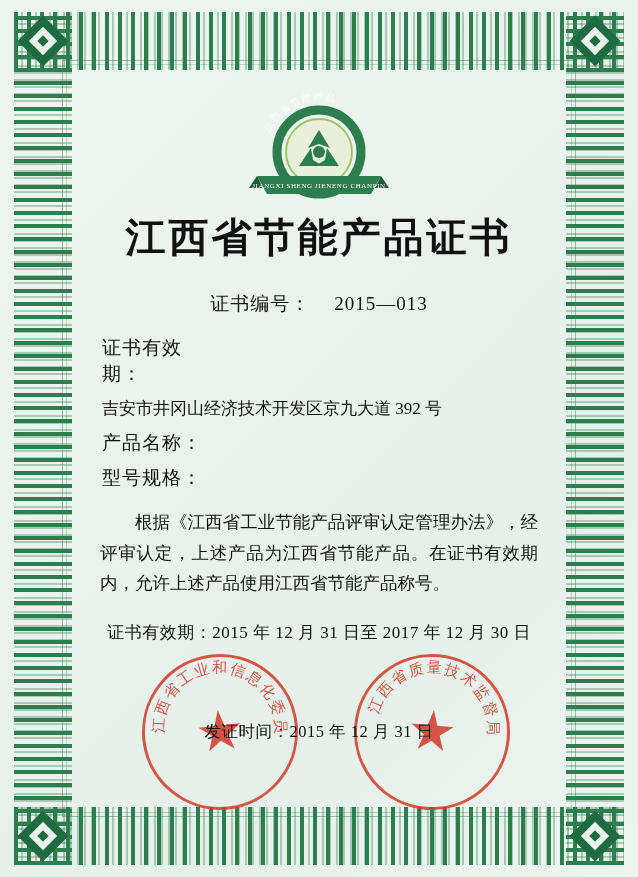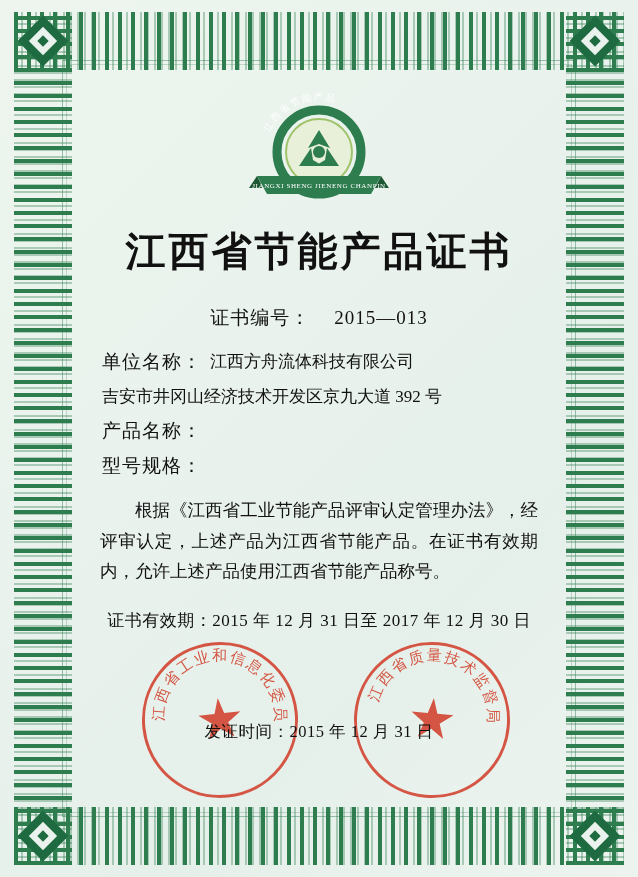--- a/index.html
+++ b/index.html
@@ -118,21 +118,20 @@
     margin: 14px auto 0 auto;
   }
 
   .title {
     text-align: center;
     font-family: "Liberation Serif", serif;
     font-weight: bold;
     font-size: 40px;
     letter-spacing: 3px;
     color: #111;
-    margin-top: 14px;
   }
 
   .cert-no-row {
     margin-top: 26px;
     text-align: center;
     font-size: 19px;
     color: #111;
   }
   .cert-no-row .lbl { letter-spacing: 1px; }
   .cert-no-row .val {
@@ -287,22 +286,21 @@
 
     <div class="title">江西省节能产品证书</div>
 
     <div class="cert-no-row">
       <span class="lbl">证书编号：</span><span class="val">2015—013</span>
     </div>
 
     <div class="fields">
 
       <div class="field-row">
-        <div class="field-label">单位名称：</div>
-        <div class="field-value">江西方舟流体科技有限公司</div>
+        <div class="field-label">证书有效期：</div>
       </div>
 
       <div class="field-row">
         <div class="field-value">吉安市井冈山经济技术开发区京九大道 392 号</div>
       </div>
 
       <div class="field-row">
         <div class="field-label">产品名称：</div>
         <div class="field-value"></div>
       </div>

